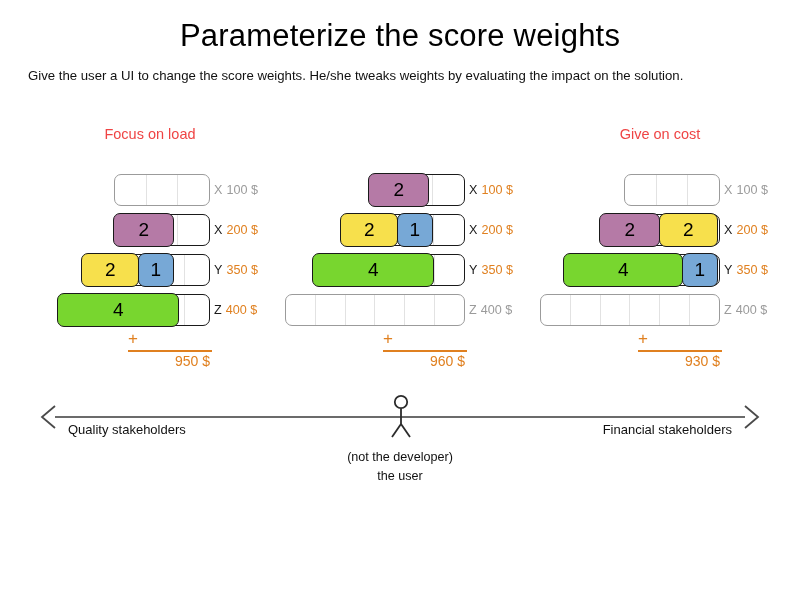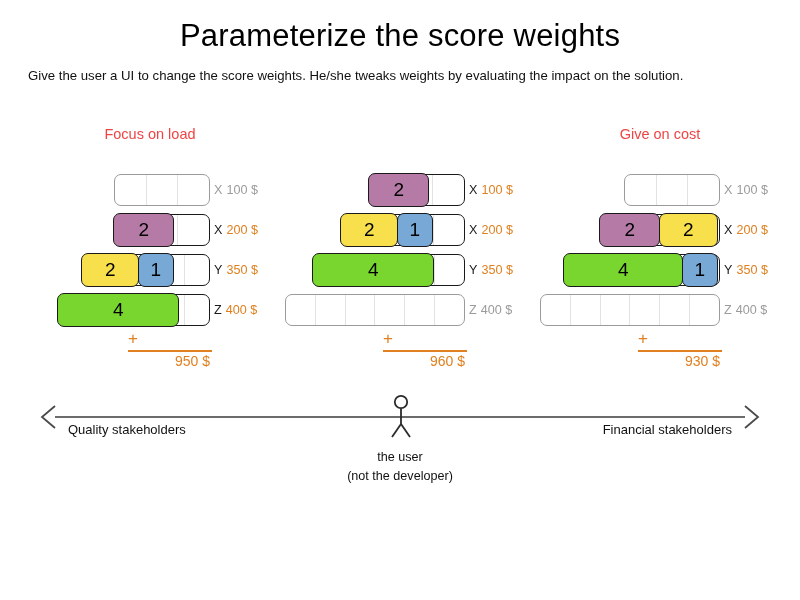--- a/index.html
+++ b/index.html
@@ -370,18 +370,18 @@
     <div class="figure">
       <svg width="38" height="52" viewBox="0 0 38 52">
         <circle cx="19" cy="12" r="6.2" fill="#ffffff" stroke="#2b2b2b" stroke-width="1.8"></circle>
         <line x1="19" y1="18.4" x2="19" y2="34" stroke="#2b2b2b" stroke-width="1.8"></line>
         <line x1="19" y1="34" x2="10" y2="47" stroke="#2b2b2b" stroke-width="1.8"></line>
         <line x1="19" y1="34" x2="28" y2="47" stroke="#2b2b2b" stroke-width="1.8"></line>
       </svg>
     </div>
 
     <div class="figure-cap">
+      <div>(not the developer)</div>
       <div>the user</div>
-      <div>(not the developer)</div>
     </div>
   </div>
 
 </div>
 
 </body></html>

